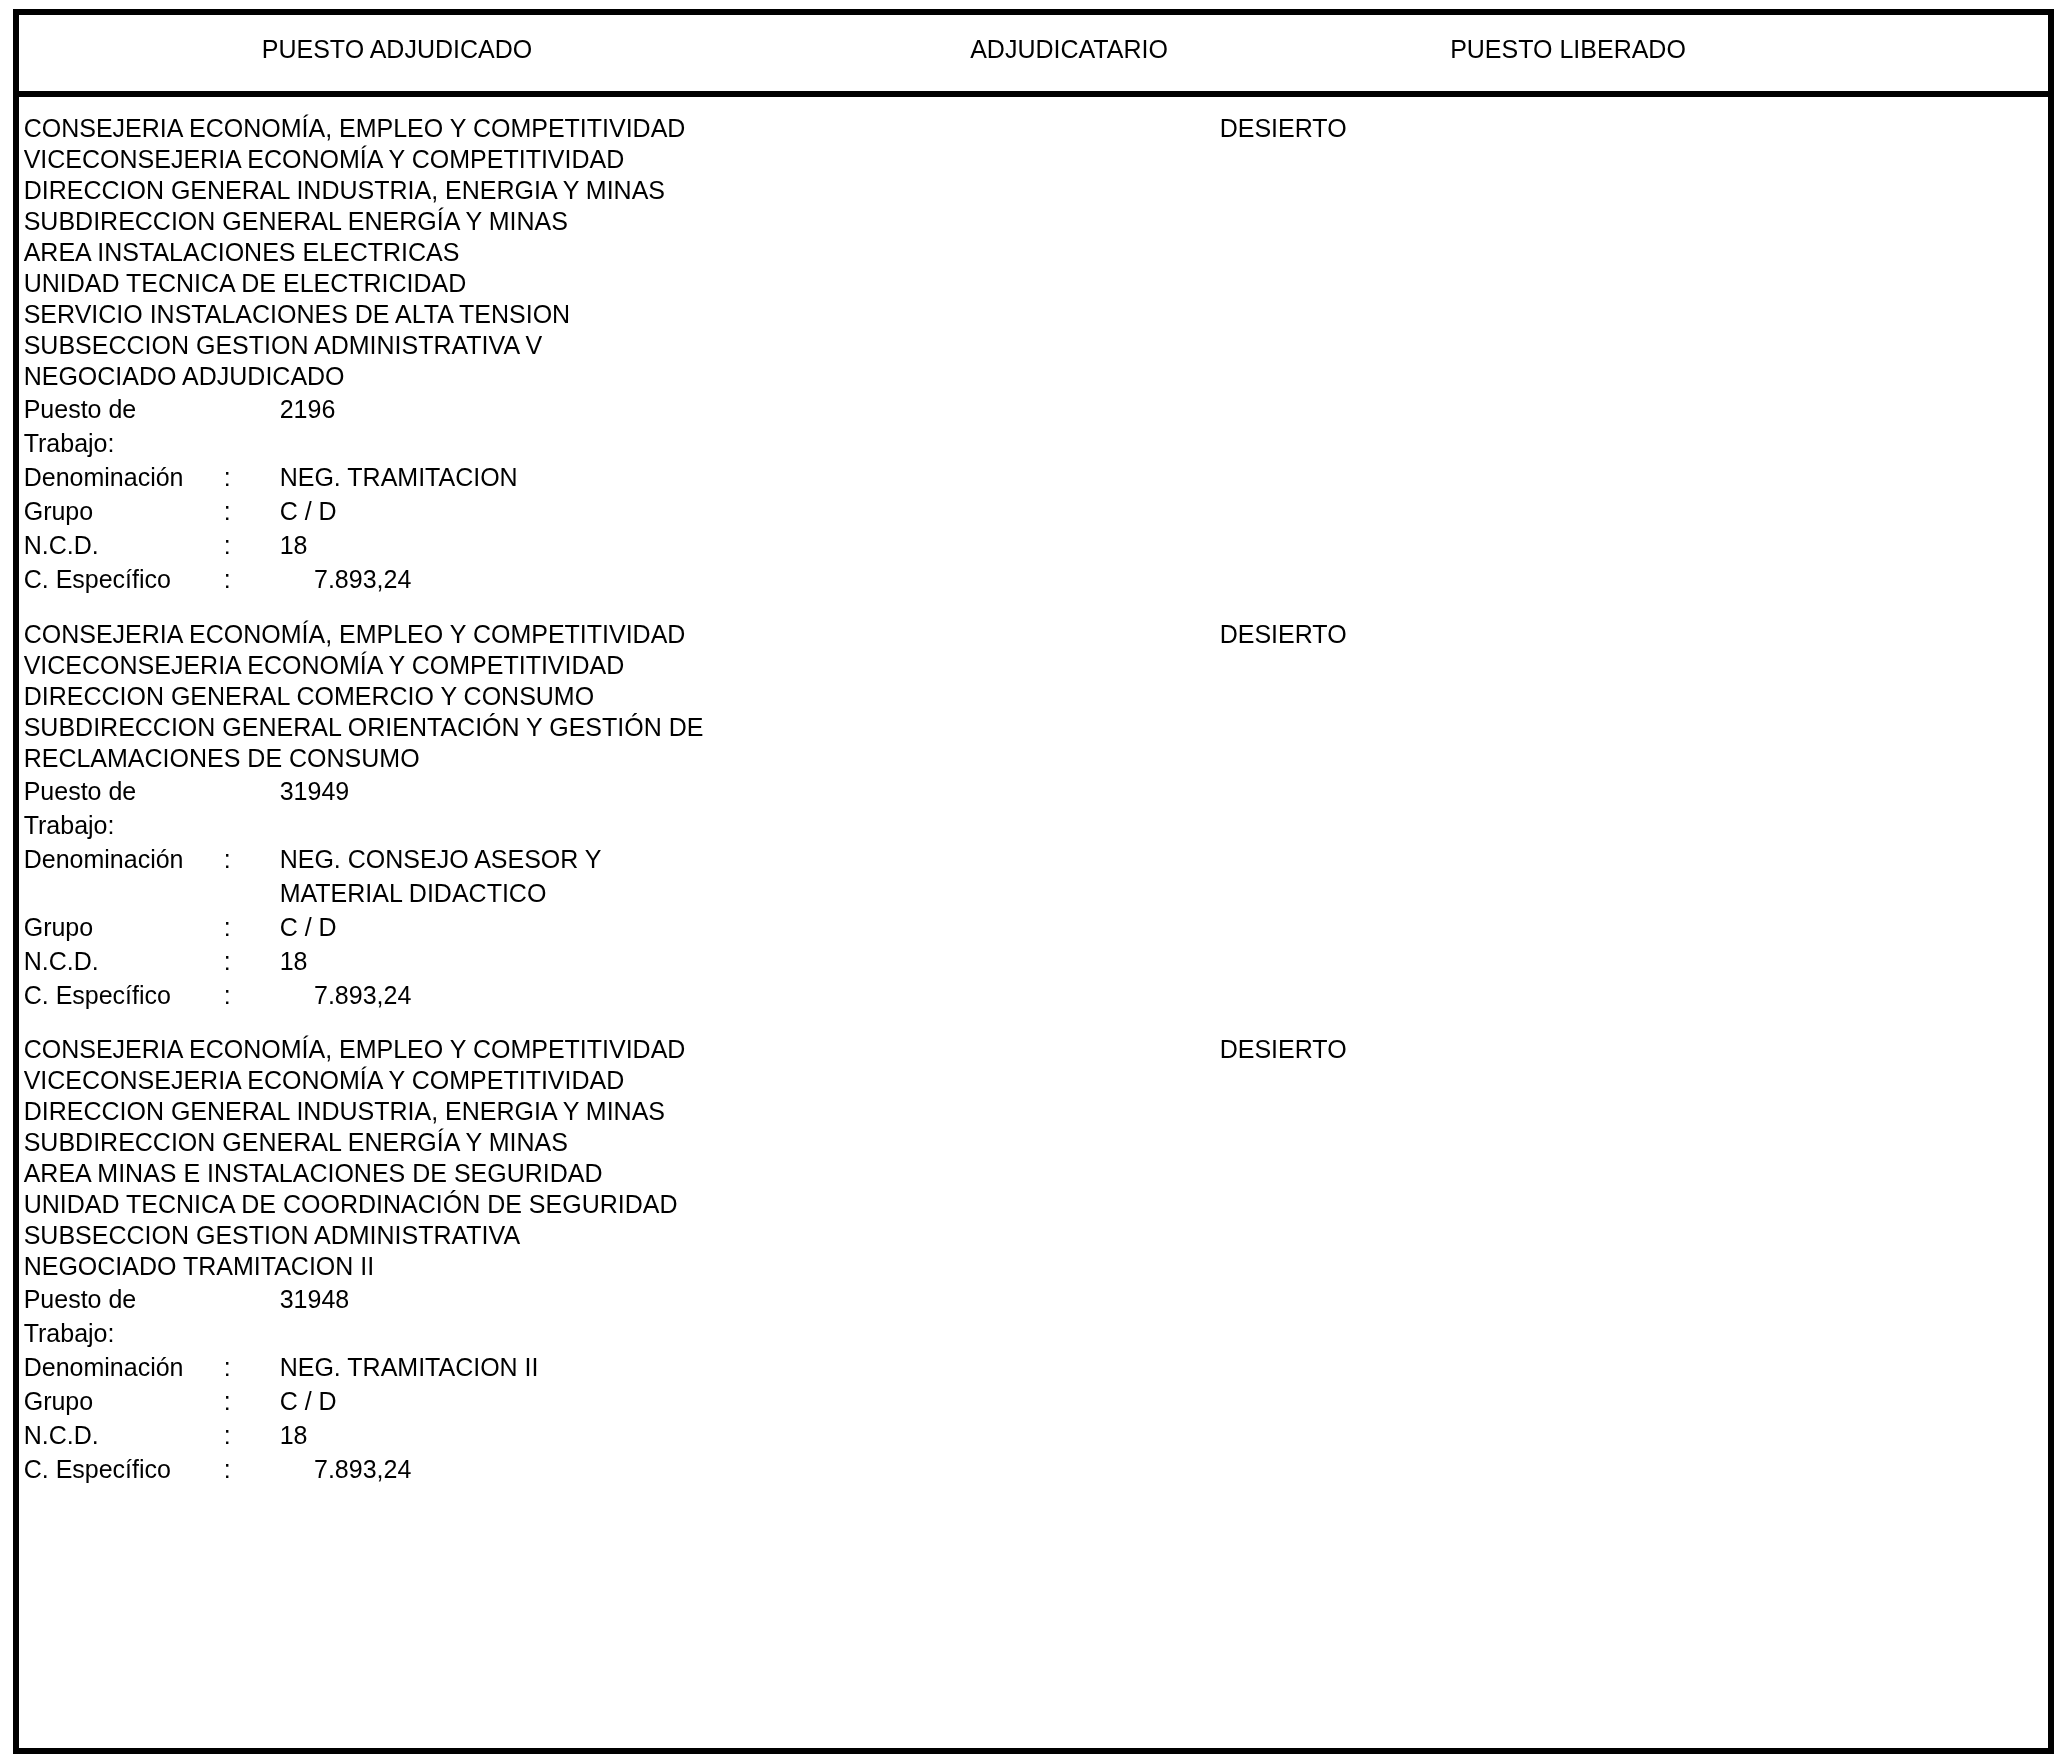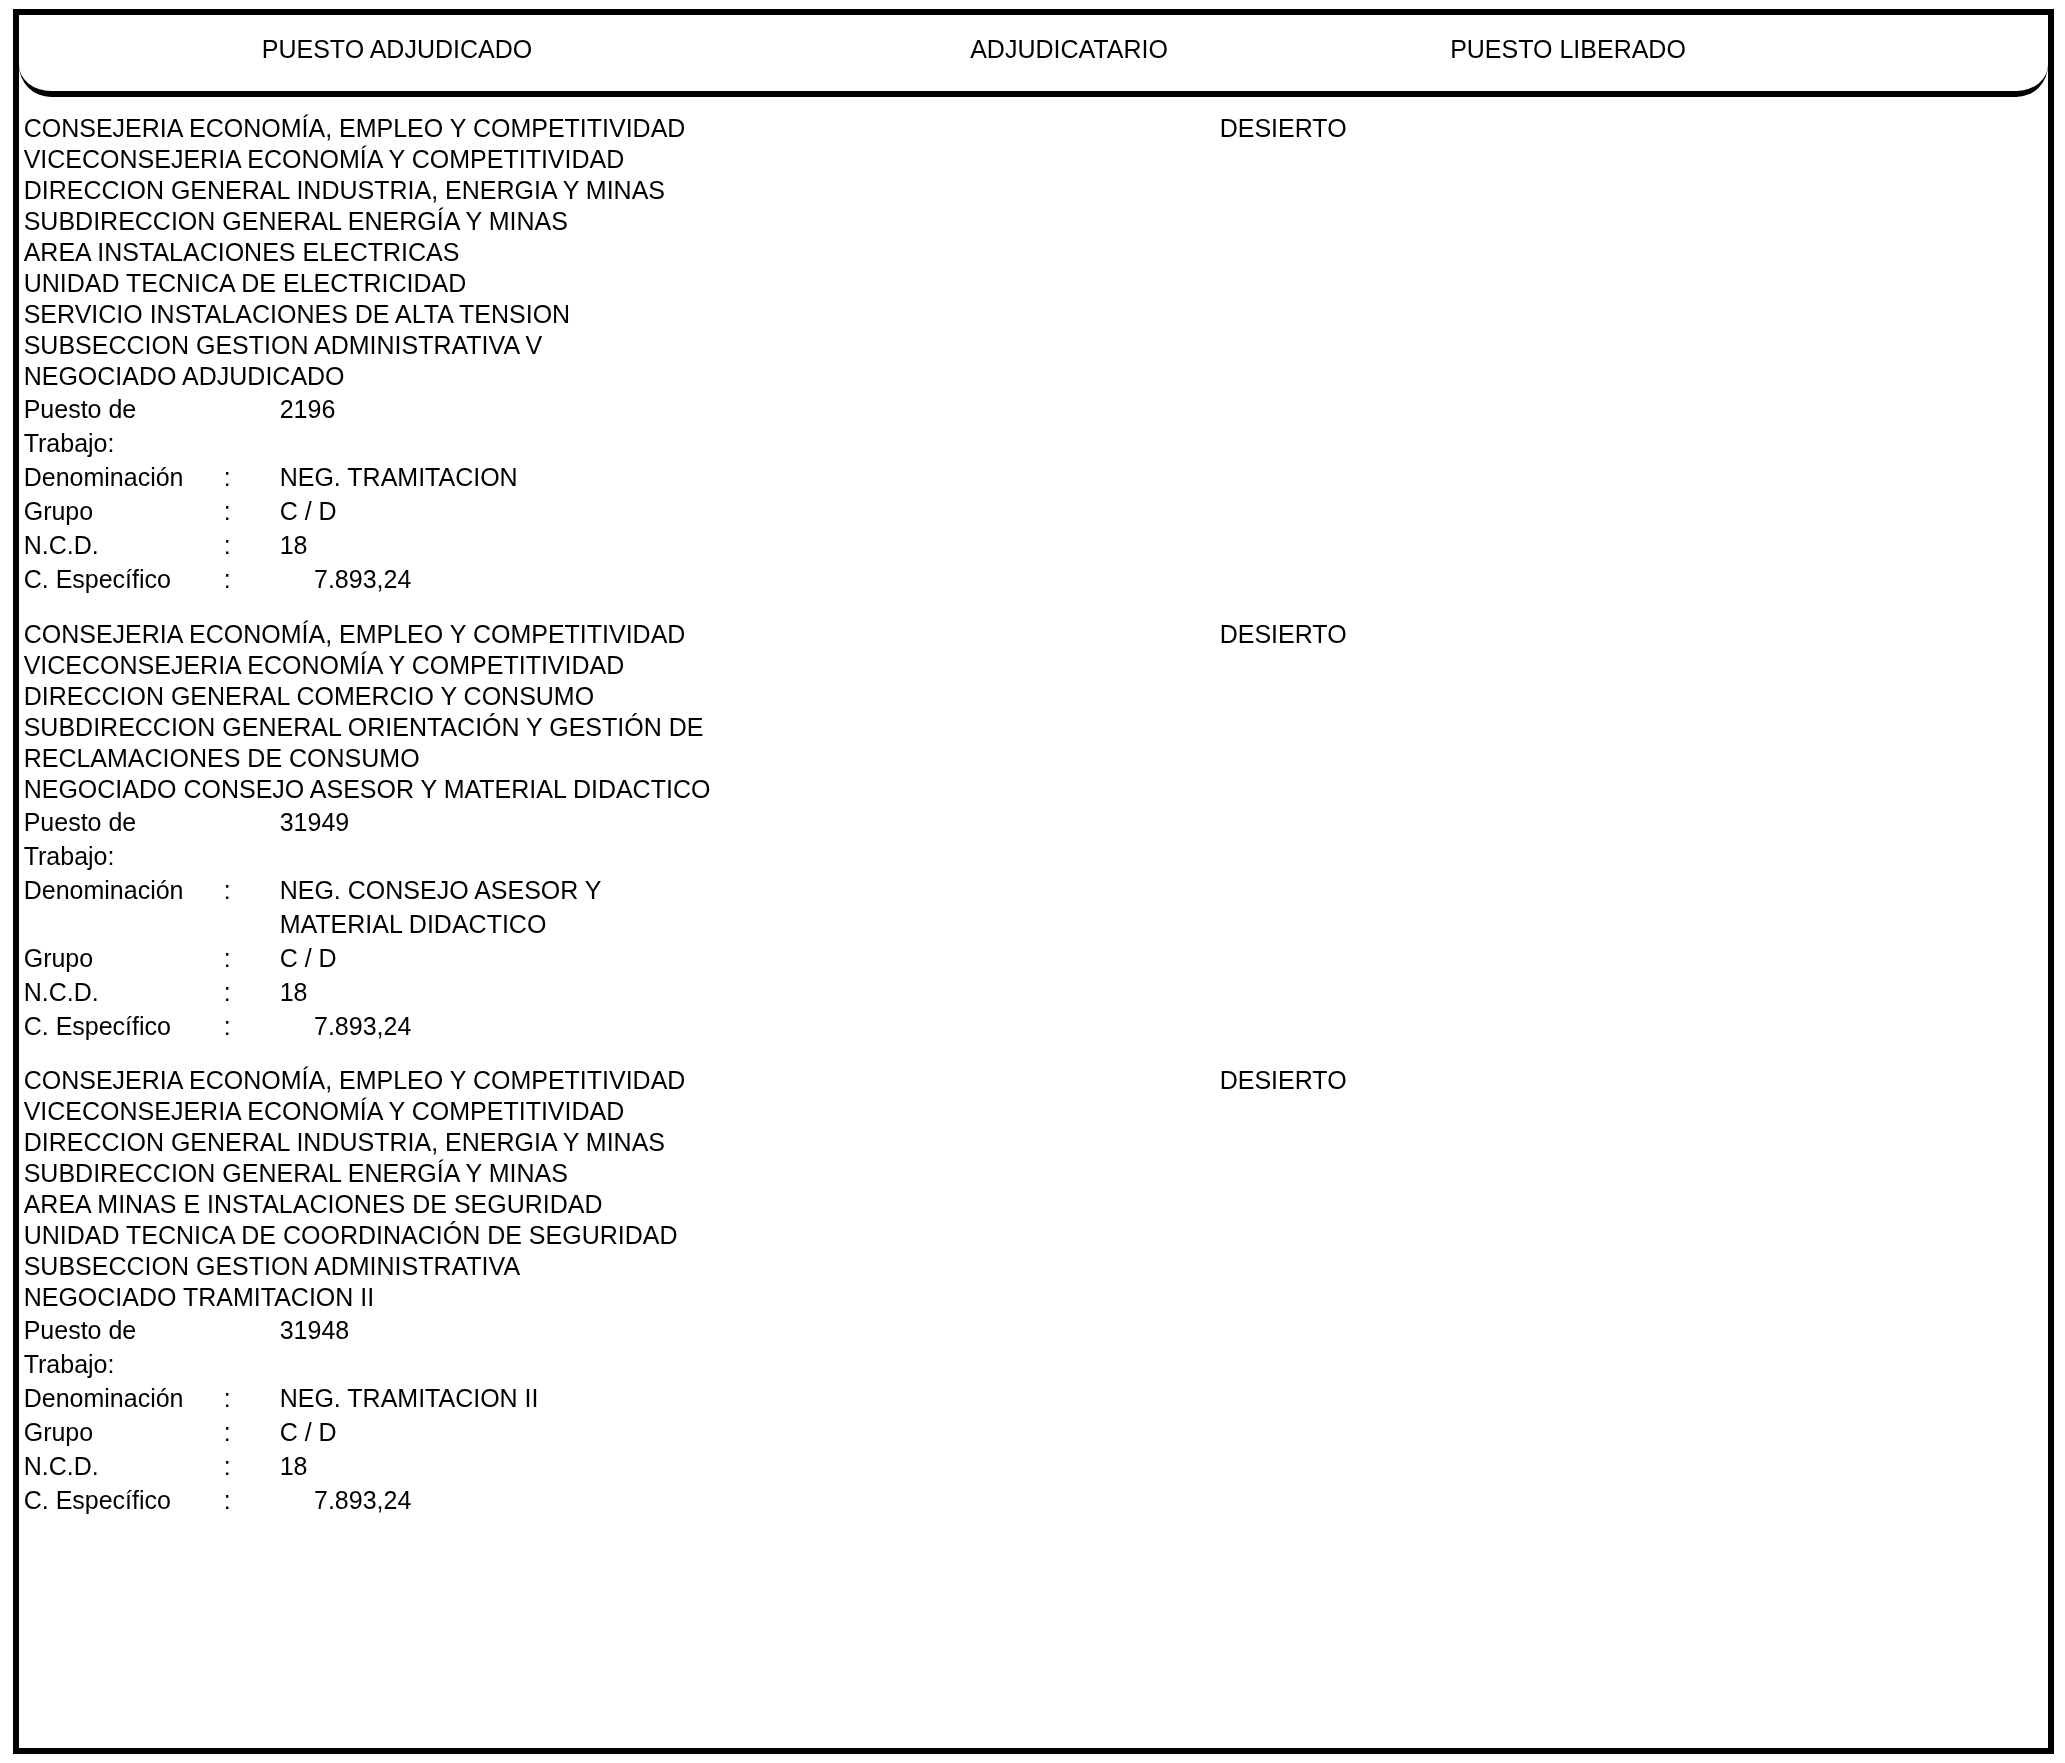--- a/index.html
+++ b/index.html
@@ -15,21 +15,20 @@
     left: 13px; top: 9.3px;
     width: 2041px; height: 1745px;
     border: 6.5px solid #000000;
     box-sizing: border-box;
     background: #ffffff;
   }
   .header-row {
     position: relative;
     height: 76px;
     border-bottom: 6.5px solid #000000;
-    border-radius: 32px;
   }
   .hcol {
     position: absolute;
     top: 19.6px;
     transform: translateX(-50%);
     font-size: 25px;
     white-space: nowrap;
   }
   .hcol.c1 { left: 378px; }
   .hcol.c2 { left: 1050px; }
@@ -125,21 +124,20 @@
       </div>
     </section>
 
     <section class="entry">
       <div class="org">
         <div class="org-line">CONSEJERIA ECONOMÍA, EMPLEO Y COMPETITIVIDAD</div>
         <div class="org-line">VICECONSEJERIA ECONOMÍA Y COMPETITIVIDAD</div>
         <div class="org-line">DIRECCION GENERAL COMERCIO Y CONSUMO</div>
         <div class="org-line">SUBDIRECCION GENERAL ORIENTACIÓN Y GESTIÓN DE</div>
         <div class="org-line">RECLAMACIONES DE CONSUMO</div>
-        <div class="org-line">NEGOCIADO CONSEJO ASESOR Y MATERIAL DIDACTICO</div>
       </div>
       <div class="desierto">DESIERTO</div>
       <div class="details">
         <div class="drow">
           <span class="dlabel">Puesto de Trabajo:</span>
           <span class="dcolon"></span>
           <span class="dvalue">31949</span>
         </div>
         <div class="drow">
           <span class="dlabel">Denominación</span>

